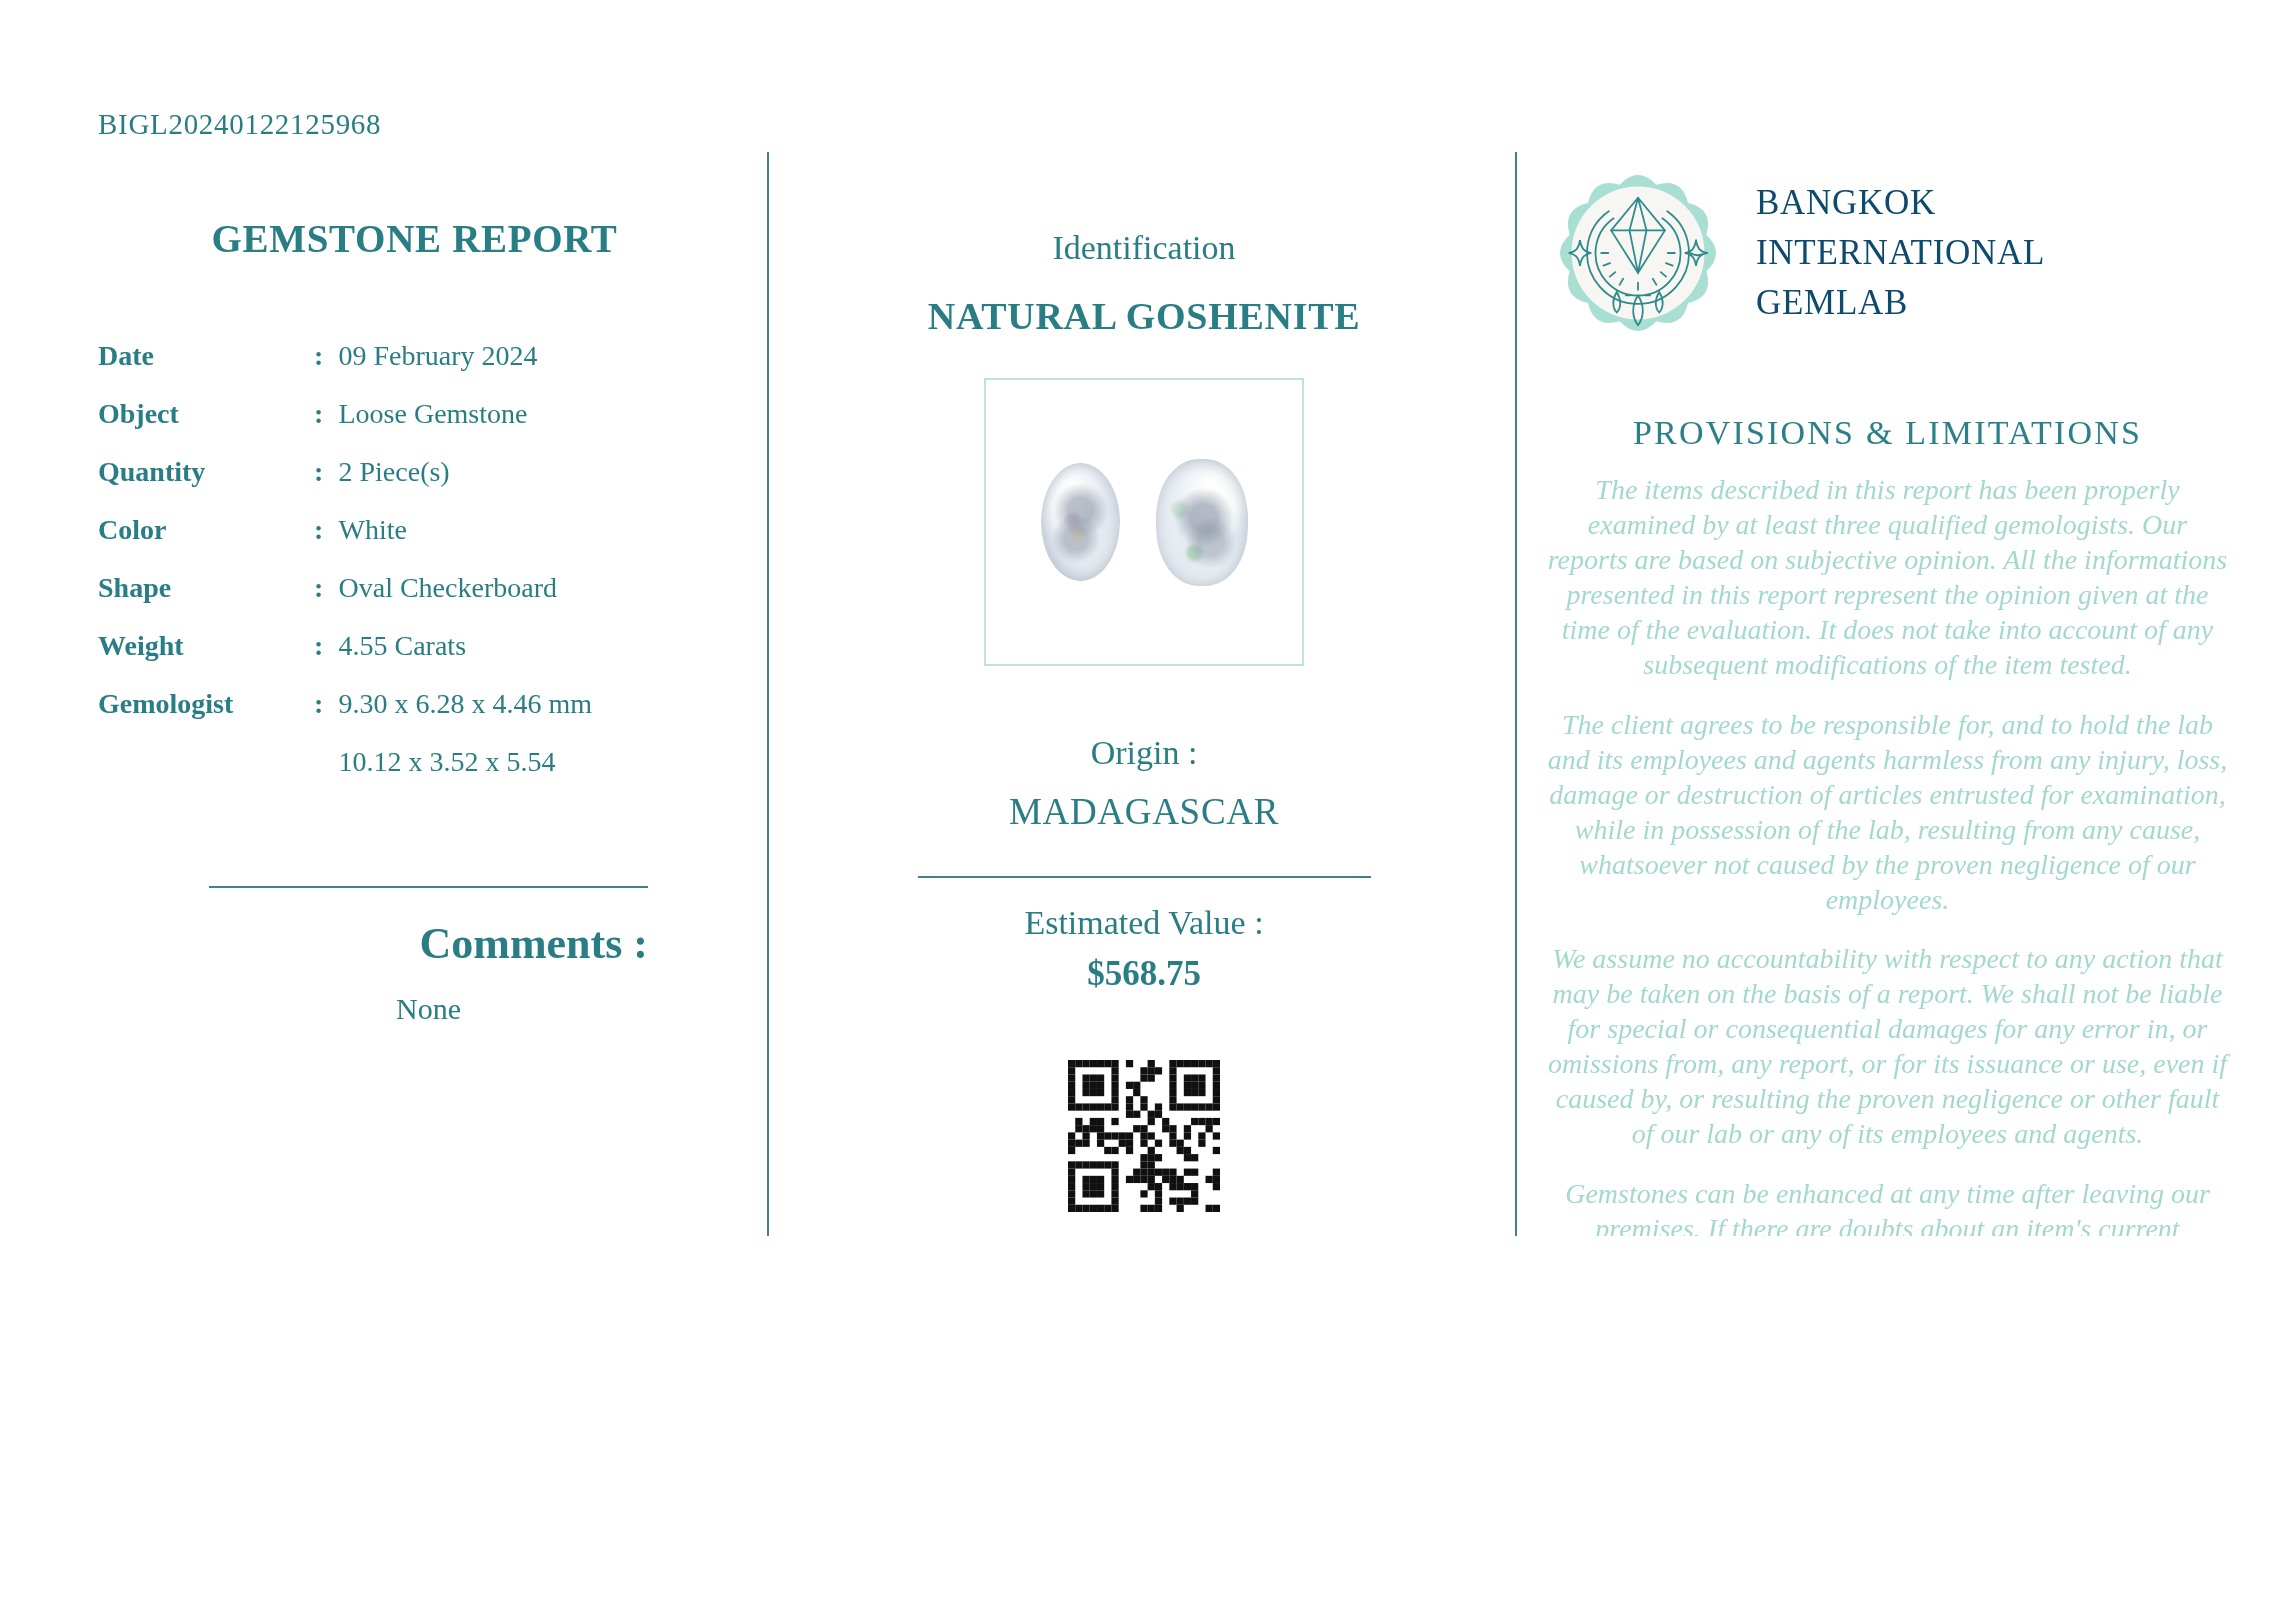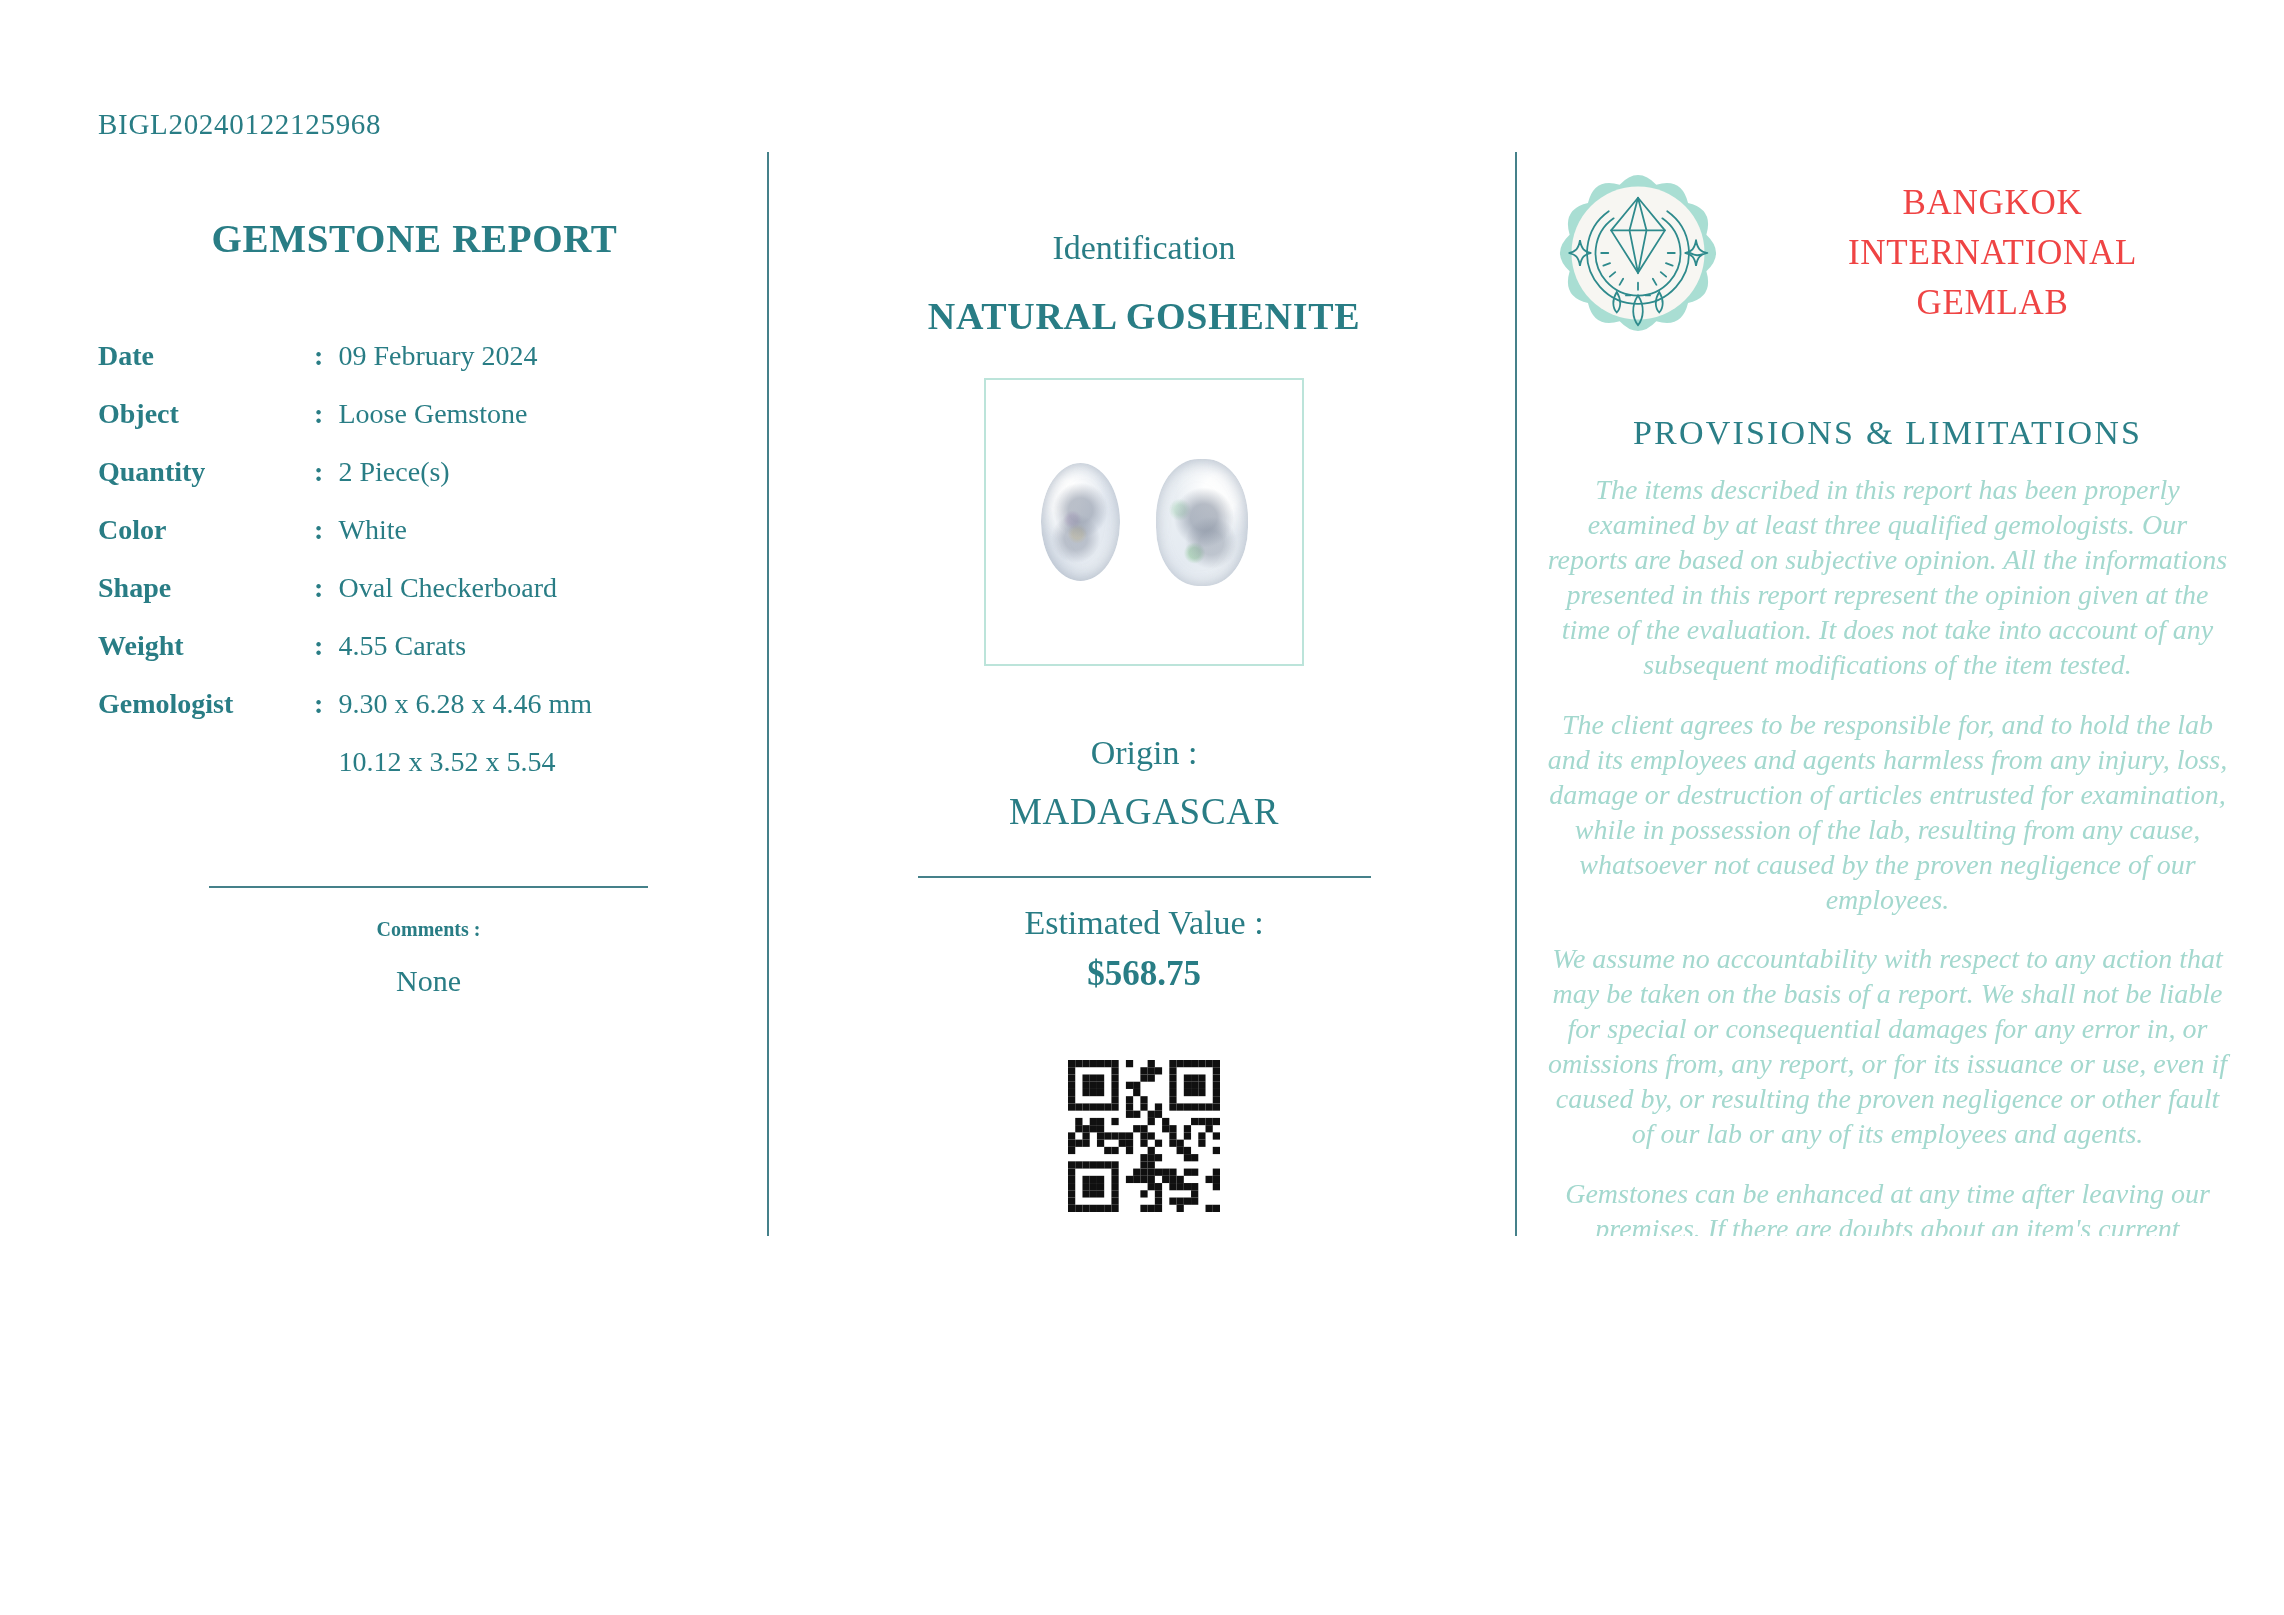--- a/index.html
+++ b/index.html
@@ -14,22 +14,22 @@
   .report-number{position:absolute;left:98px;top:108px;font-size:29px;letter-spacing:0.7px;}
   .left-col{position:absolute;left:98px;top:216px;width:626px;}
   .report-title{font-size:39px;font-weight:bold;text-align:center;letter-spacing:0.7px;width:547px;margin-left:43px;}
   .fields{margin-top:66px;}
   .row{display:flex;align-items:center;height:58px;font-size:28px;}
   .flabel{width:216px;font-weight:bold;}
   .fcolon{width:24.5px;font-weight:bold;}
   .fvalue{flex:1;}
   .row.cont .flabel,.row.cont .fcolon{visibility:hidden;}
   .hdiv{height:2.2px;background:#45818a;width:439px;margin:95px 0 0 111px;}
-  .comments-label{margin-top:30px;width:439px;margin-left:111px;text-align:center;
-                  font-size:20px;font-weight:bold;font-family:Liberation Serif, serif;}
+  .comments-label{margin-top:30px;width:439px;margin-left:111px;text-align:right;
+                  font-size:44px;font-weight:bold;font-family:Liberation Serif, serif;}
   .comments-value{margin-top:23px;width:439px;margin-left:111px;text-align:center;font-size:30px;}
   .barcode-wrap{position:absolute;left:209px;top:1382px;width:475px;}
   .barcode-svg{display:block;width:475px;height:55px;fill:#31898c;}
   .barcode-text{margin-top:1.4px;font-family:"DejaVu Sans Mono", monospace;font-size:21.6px;
                 color:#31898c;letter-spacing:13.7px;white-space:nowrap;text-align:center;}
 
   
   .mid-col{position:absolute;left:813px;top:0;width:662px;text-align:center;}
   .ident-heading{margin-top:229px;font-size:34px;}
   .gem-name{margin-top:27px;font-size:38px;font-weight:bold;letter-spacing:0.7px;}
@@ -62,21 +62,21 @@
   .qr-svg{display:block;margin:66px auto 0;width:152px;height:152px;fill:#101010;}
   .sig-svg{display:block;margin:5.8px auto 0;width:374px;height:137px;stroke:#2e8a8c;fill:none;
            stroke-width:4;stroke-linecap:round;}
   .accredited{margin-top:-5.8px;font-size:31px;}
   .sr{position:absolute;width:0.7px;height:0.7px;overflow:hidden;clip:rect(0 0 0 0);white-space:nowrap;}
 
   
   .right-col{position:absolute;left:1546px;top:0;width:683px;}
   .lab-header{margin-top:161px;display:flex;align-items:center;gap:26px;}
   .logo-svg{width:184px;height:184px;flex:0 0 auto;}
-  .lab-name{flex:1;text-align:center;font-size:35px;line-height:50px;letter-spacing:0.7px;color:#ef4444;}
+  .lab-name{flex:1;font-size:35px;line-height:50px;letter-spacing:0.7px;color:#0c4a6e;}
   .provisions{margin-top:69px;text-align:center;font-size:34px;letter-spacing:2.2px;color:#2b7f87;}
   .terms{margin-top:20px;}
   .terms p{margin:0 0 24.5px;font-size:28px;line-height:35px;font-style:italic;color:#a3d8ce;
            text-align:center;}
 </style>
 </head>
 <body>
 
 <div class="sheet">
 

